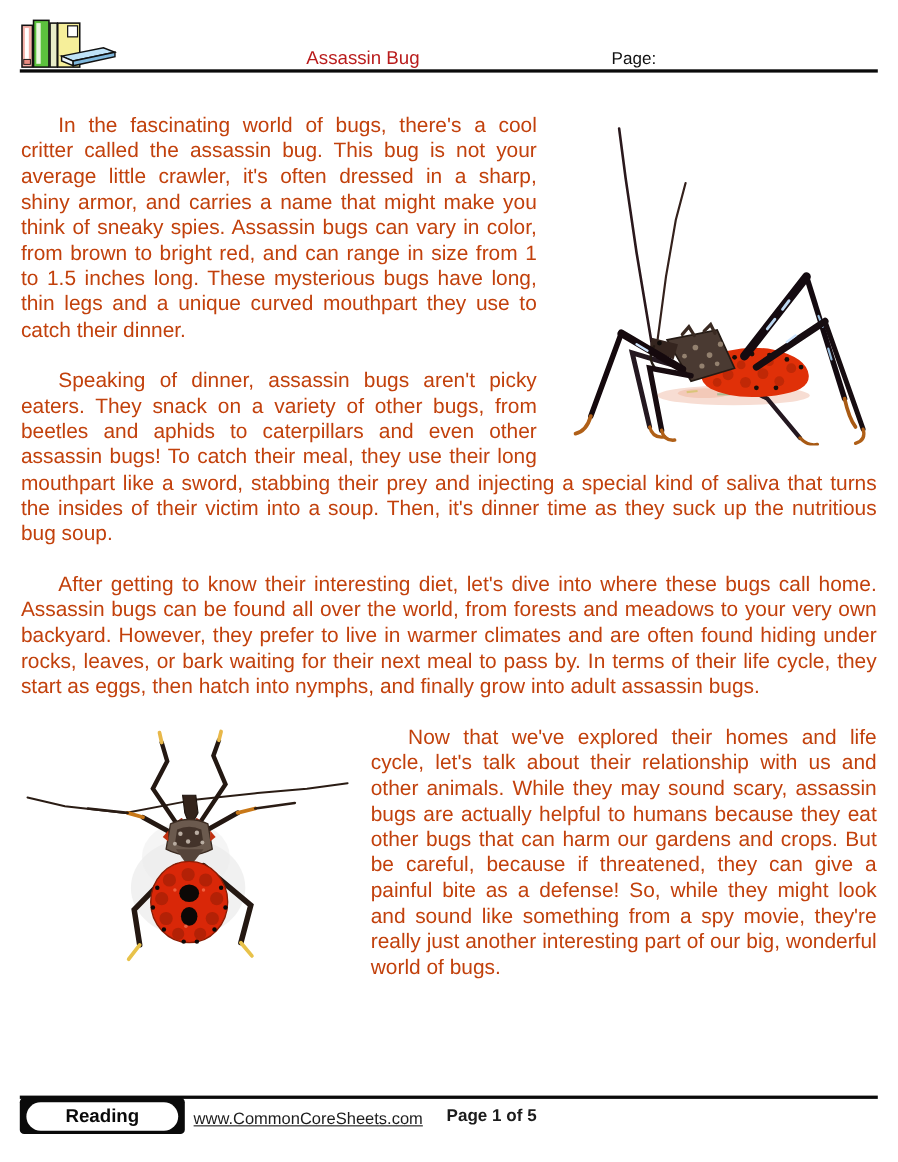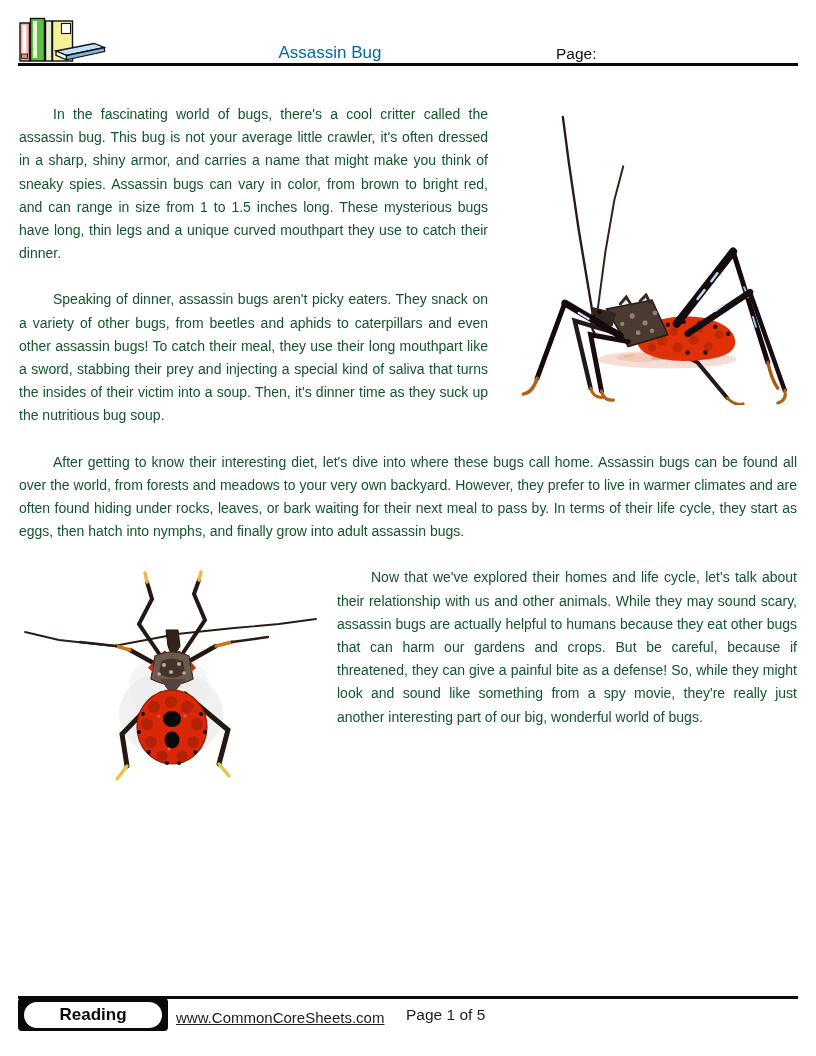--- a/index.html
+++ b/index.html
@@ -14,34 +14,34 @@
     overflow: hidden;
     color: #1d1d1d;
   }
 
   
   .header { position: absolute; top: 0; left: 0; right: 0; height: 66px; }
   .logo { position: absolute; left: 18px; top: 13px; width: 88px; height: 50px; }
   .doc-title {
     position: absolute; left: 330px; top: 43px;
     transform: translateX(-50%);
-    font-size: 17px; color: #0369a1; white-space: nowrap;
+    font-size: 17px; color: #b91c1c; white-space: nowrap;
   }
   .name-label { position: absolute; left: 556px; top: 45px; font-size: 15.5px; color: #111; }
   .header-rule { position: absolute; left: 18px; right: 18px; top: 63px; height: 2.5px; background: #0a0a0a; }
 
   
   .content { position: absolute; top: 66px; left: 19px; right: 19px; }
   .content { padding-top: 37px; }
   .passage p {
-    font-size: 14px;
+    font-size: 19px;
     line-height: 23.2px;
     text-align: justify;
     text-indent: 34px;
-    color: #14532d;
+    color: #c2410c;
     margin-bottom: 23px;
   }
   .float-bug-right {
     float: right;
     width: 295px; height: 302px;
     margin-left: 14px; margin-bottom: 4px;
   }
   .float-bug-left {
     float: left;
     width: 302px; height: 240px;
@@ -57,21 +57,21 @@
     background: #0a0a0a; border-radius: 4px;
     display: flex; align-items: center; justify-content: center; text-align: center;
   }
   .subject-badge .pill {
     width: 138px; height: 26px;
     background: #ffffff; border-radius: 14px;
     display: flex; align-items: center; justify-content: center;
     font-size: 17px; font-weight: bold; color: #0a0a0a;
   }
   .site-url { position: absolute; left: 176px; top: 1009px; font-size: 15px; color: #1c1c1c; text-decoration: underline; }
-  .page-number { position: absolute; left: 406px; top: 1006px; font-size: 15.5px; color: #1c1c1c; }
+  .page-number { position: absolute; left: 406px; top: 1006px; font-size: 15.5px; color: #1c1c1c; font-weight: bold; }
 </style>
 </head>
 <body>
 
 <div class="page">
 
   <div class="header">
     <svg class="logo" viewBox="0 0 88 50">
 
       <rect x="2" y="10" width="9.5" height="38" fill="#f5b0a8" stroke="#111" stroke-width="1.4"></rect>

